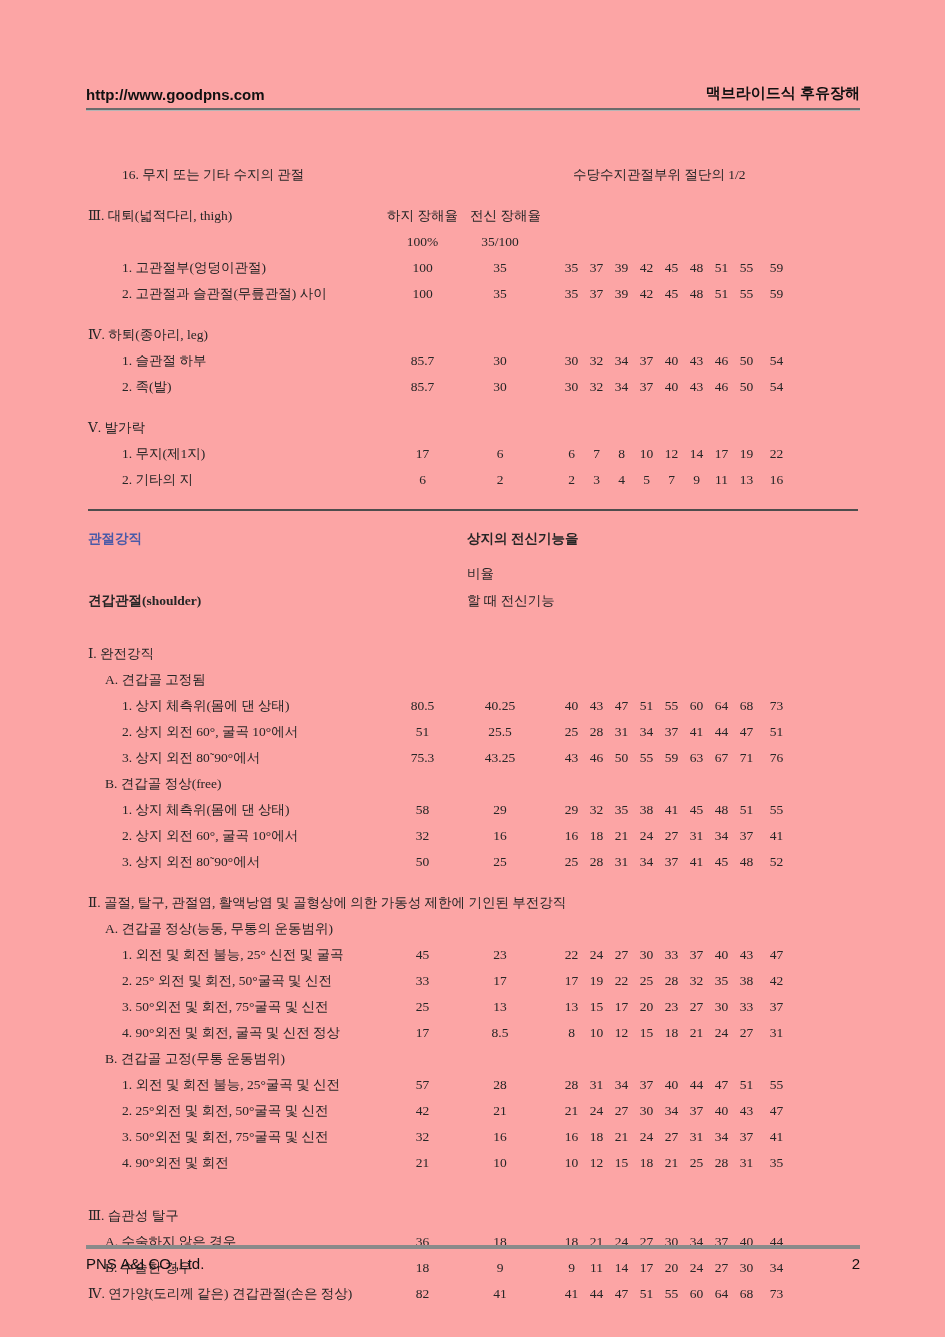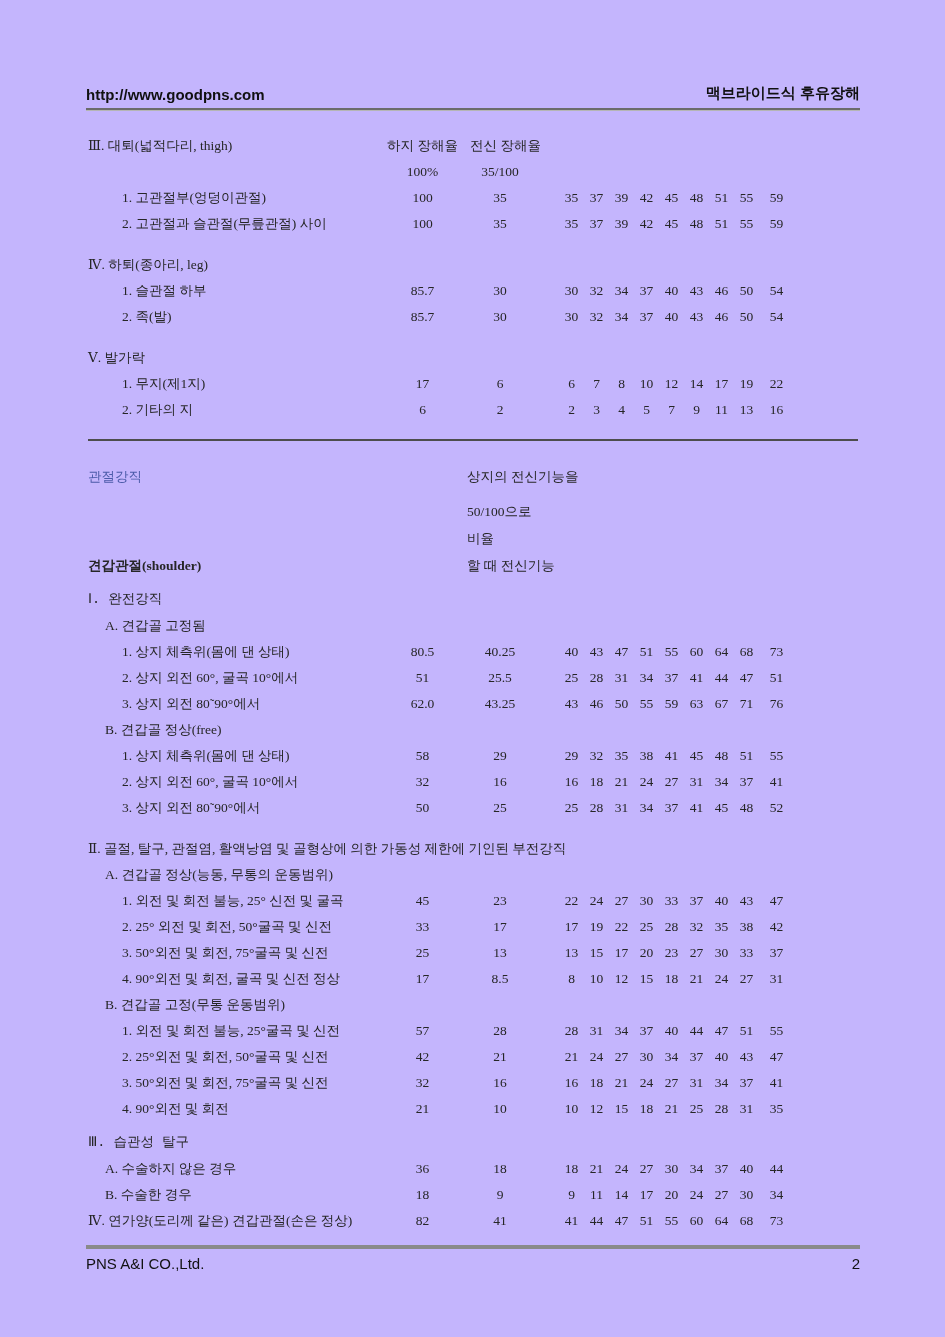--- a/index.html
+++ b/index.html
@@ -2,21 +2,21 @@
 <html><head>
 <meta charset="utf-8">
 <style>
   * { margin: 0; padding: 0; box-sizing: border-box; }
   html, body { background: #ffffff; }
   .page {
     position: relative;
     width: 945px;
     height: 1337px;
     margin: 0 auto;
-    background: #c4b5fd;
+    background: #fca5a5;
     font-family: "Liberation Serif", "DejaVu Serif", serif;
     color: #262626;
     overflow: hidden;
   }
   
   .header {
     position: absolute;
     left: 86px; right: 85px; top: 84px;
     display: flex;
     justify-content: space-between;
@@ -60,21 +60,21 @@
   }
   .row {
     position: relative;
     display: flex;
     align-items: baseline;
     height: 26px;
     line-height: 26px;
     white-space: nowrap;
   }
   .row--section { margin-top: 15px; align-items: flex-end; }
-  .row--gapbig  { margin-top: 8px; font-family: Liberation Mono, monospace; }
+  .row--gapbig  { margin-top: 27px; }
   .c-label { flex: 0 0 292px; overflow: visible; }
   .ind-0 { padding-left: 0; }
   .ind-1 { padding-left: 17px; }
   .ind-2 { padding-left: 34px; }
   .c-v1 { flex: 0 0 95px;  margin-left: -5px; text-align: center; }
   .c-v2 { flex: 0 0 60px;  text-align: center; }
   .c-grid { flex: 0 0 auto; margin-left: 29px; display: inline-flex; }
   .c-grid .g { display: inline-block; width: 25px; text-align: center; }
   .c-grid .g:last-child { margin-left: 5px; }
   
@@ -82,35 +82,39 @@
   .intro-note { position: absolute; left: 485px; top: 0; }
   
   .mid-rule { margin-top: 16px; border-top: 2px solid #4d4d4d; height: 2px; width: 770px; }
   
   .twocol { display: flex; height: 27px; line-height: 27px; align-items: baseline; white-space: nowrap; }
   .twocol .tc-left  { flex: 0 0 379px; }
   .twocol .tc-right { flex: 0 0 auto; }
   .stiff-title { color: #4a5aa8; }
   .shoulder-label { font-weight: bold; }
   .tc-spacer { height: 8px; }
-  .mt6 { margin-top: 22px; }
+  .mt6 { margin-top: 14px; font-weight: bold; }
 </style>
 </head>
 <body>
 
 <div class="page">
 
   <div class="header">
     <span>http://www.goodpns.com</span>
     <span>맥브라이드식  후유장해</span>
   </div>
   <div class="header-rule"></div>
 
   <div class="content">
 
+    <div class="row intro-row">
+      <span class="c-label ind-2">16. 무지 또는 기타 수지의 관절</span>
+      <span class="intro-note">수당수지관절부위 절단의 1/2</span>
+    </div>
 
     <div>
       <div id="limb-rows">
           <div class="row row--section">
             <span class="c-label ind-0">Ⅲ. 대퇴(넓적다리, thigh)</span>
             <span class="c-v1">하지 장해율</span>
             <span class="c-v2">전신 장해율</span>
           </div>
           <div class="row">
             <span class="c-label ind-2"></span>
@@ -227,24 +231,20 @@
     </div>
 
     <div class="mid-rule"></div>
 
     <div>
       <div class="twocol mt6">
         <span class="tc-left stiff-title">관절강직</span>
         <span class="tc-right">상지의 전신기능을</span>
       </div>
       <div class="tc-spacer"></div>
-      <div class="twocol">
-        <span class="tc-left"></span>
-        <span class="tc-right">50/100으로</span>
-      </div>
       <div class="twocol">
         <span class="tc-left"></span>
         <span class="tc-right">비율</span>
       </div>
       <div class="twocol">
         <span class="tc-left shoulder-label">견갑관절(shoulder)</span>
         <span class="tc-right"> 할  때  전신기능</span>
       </div>
       <div id="stiff-rows">
           <div class="row row--gapbig">
@@ -284,21 +284,21 @@
               <span class="g">34</span>
               <span class="g">37</span>
               <span class="g">41</span>
               <span class="g">44</span>
               <span class="g">47</span>
               <span class="g">51</span>
             </span>
           </div>
           <div class="row">
             <span class="c-label ind-2">3. 상지 외전 80˜90°에서</span>
-            <span class="c-v1">62.0</span>
+            <span class="c-v1">75.3</span>
             <span class="c-v2">43.25</span>
             <span class="c-grid">
               <span class="g">43</span>
               <span class="g">46</span>
               <span class="g">50</span>
               <span class="g">55</span>
               <span class="g">59</span>
               <span class="g">63</span>
               <span class="g">67</span>
               <span class="g">71</span>

